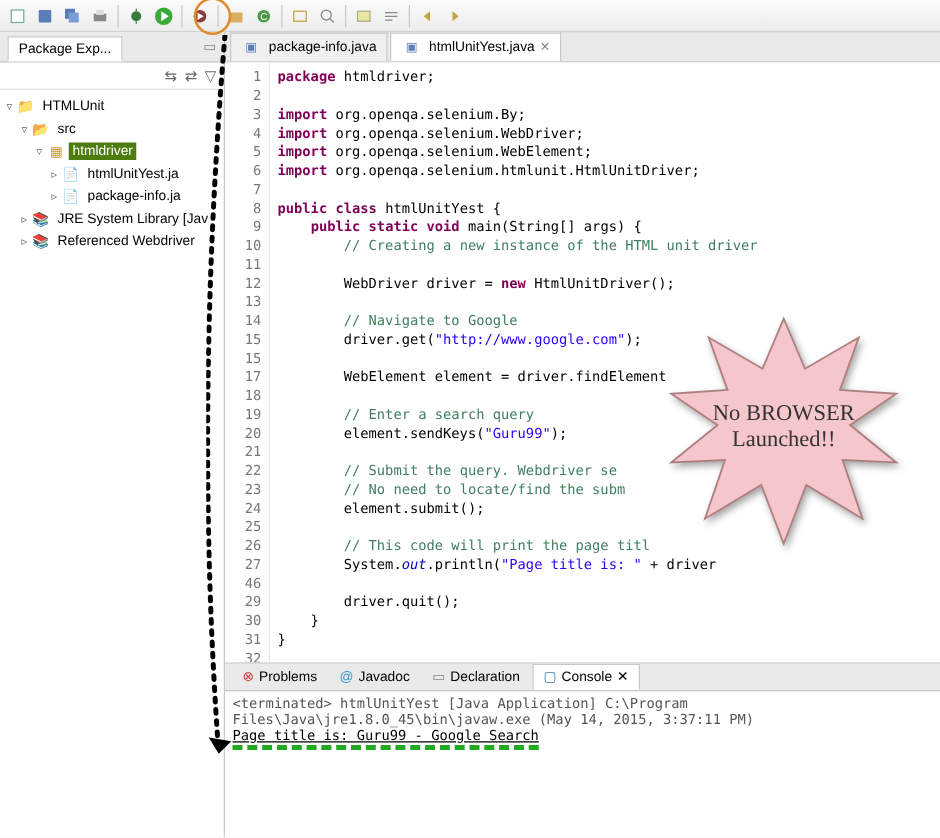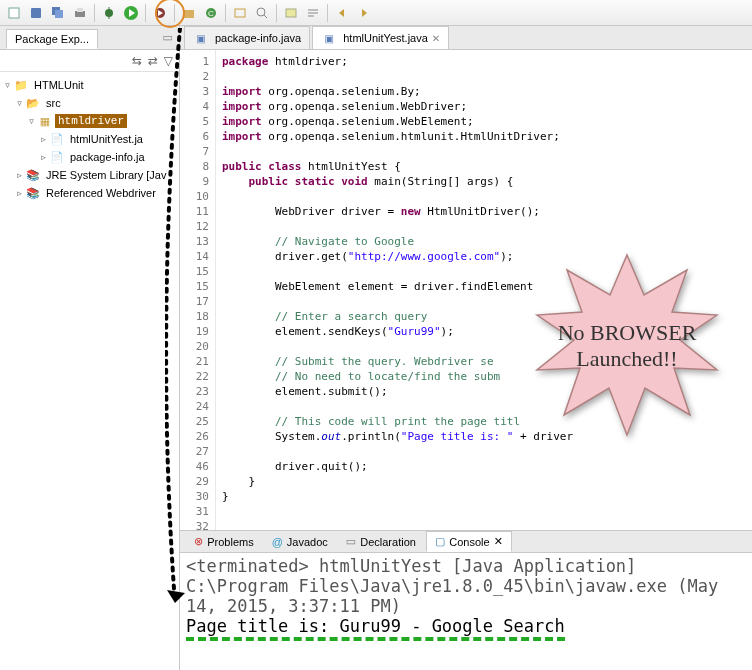--- a/index.html
+++ b/index.html
@@ -10,48 +10,48 @@
 .run-btn-circle{position:absolute; left:155px; top:-2px; width:30px; height:30px; border:2px solid #e08a2a; border-radius:50%; pointer-events:none; z-index:50;}
 .container{display:flex; height:calc(100% - 26px);}
 .sidebar{width:180px; background:#fff; border-right:1px solid #c8c8c8; display:flex; flex-direction:column;}
 .sb-tabs{height:24px; background:#eaeaea; border-bottom:1px solid #c8c8c8; display:flex; align-items:center; padding:0 6px; font-size:11px;}
 .sb-tabs .tab{background:#fff; border:1px solid #c8c8c8; border-bottom-color:#fff; padding:3px 8px; margin-top:2px;}
 .sb-tools{height:22px; display:flex; justify-content:flex-end; align-items:center; padding:0 6px; gap:6px; border-bottom:1px solid #e0e0e0;}
 .sb-tools span{color:#666; font-size:12px; cursor:pointer;}
 .tree{flex:1; padding:4px 2px; overflow:auto;}
 .tree-row{display:flex; align-items:center; padding:1px 0; white-space:nowrap;}
 .tree-row .label{padding:1px 3px;}
-.tree-row.selected .label{background:#a16207; color:#fff;font-family:Liberation Mono, monospace;}
+.tree-row.selected .label{background:#4d7c0f; color:#fff;}
 .tree-ind{display:inline-block;}
 .tw{width:11px; height:11px; display:inline-flex; align-items:center; justify-content:center; font-size:9px; color:#666;}
 .ico{width:16px; height:16px; display:inline-flex; align-items:center; justify-content:center; margin-right:2px; font-size:11px;}
 .main{flex:1; display:flex; flex-direction:column; min-width:0;}
 .editor-tabs{height:24px; background:#eaeaea; border-bottom:1px solid #c8c8c8; display:flex; align-items:flex-end; padding-left:4px;}
 .etab{background:#f0f0f0; border:1px solid #c8c8c8; border-bottom:none; padding:3px 8px; margin-right:2px; display:flex; align-items:center; gap:4px; font-size:11px; cursor:pointer;}
 .etab.active{background:#fff;}
 .etab .close{color:#888; font-size:10px;}
 .editor{flex:1; background:#fff; display:flex; overflow:hidden; min-height:0;}
 .gutter{width:36px; background:#fff; border-right:1px solid #e8e8e8; text-align:right; padding:4px 6px 4px 0; font-family:Consolas,monospace; font-size:11px; color:#787878; line-height:15px;}
 .code{flex:1; padding:4px 0 4px 6px; font-family:Consolas,monospace; font-size:11px; line-height:15px; white-space:pre; overflow:hidden;}
 .kw{color:#7f0055; font-weight:bold;}
 .cm{color:#3f7f5f;}
 .st{color:#2a00ff;}
 .fld{color:#0000c0; font-style:italic;}
 .bottom{height:140px; border-top:1px solid #c8c8c8; background:#fff; display:flex; flex-direction:column;}
 .btabs{height:22px; background:#eaeaea; border-bottom:1px solid #c8c8c8; display:flex; align-items:center; padding-left:6px; gap:2px;}
 .btab{padding:3px 8px; display:flex; align-items:center; gap:4px; font-size:11px; cursor:pointer;}
 .btab.active{background:#fff; border:1px solid #c8c8c8; border-bottom-color:#fff;}
-.bcontent{flex:1; padding:3px 6px; font-family:Consolas,monospace; font-size:17px; overflow:auto;}
+.bcontent{flex:1; padding:3px 6px; font-family:Consolas,monospace; font-size:11px; overflow:auto;}
 .term-line{color:#555;}
 .red-line{color:#cc0000;}
-.green-under{border-bottom:4px dashed #22aa22; display:inline-block; padding-bottom:1px;}
+.green-under{border-bottom:4px dashed #22aa22; display:inline-block; padding-bottom:1px;text-decoration:underline;}
 .arrow-dots{position:absolute; left:165px; top:28px; width:30px; height:590px; pointer-events:none; z-index:40;}
 .callout{position:absolute; right:30px; top:250px; width:190px; height:190px; z-index:60;}
 .callout svg{filter:drop-shadow(2px 3px 3px rgba(0,0,0,0.35));}
-.callout-text{position:absolute; top:70px; left:0; width:100%; text-align:center; font-family:'Bradley Hand','Comic Sans MS',cursive; font-size:22px; color:#333;}
+.callout-text{position:absolute; top:70px; left:0; width:100%; text-align:center; font-family:'Bradley Hand','Comic Sans MS',cursive; font-size:18px; color:#333;}
 svg{display:block;}
 </style>
 </head>
 <body>
 
 <div class="toolbar">
   <div class="tb-btn">
       <svg width="14" height="14">
         <rect x="2" y="2" width="10" height="10" fill="#fff" stroke="#7a9" stroke-width="1"></rect>
       </svg>
@@ -251,20 +251,21 @@
         </div>
       <div class="code" id="code"><span class="kw">package</span> htmldriver;
 
 <span class="kw">import</span> org.openqa.selenium.By;
 <span class="kw">import</span> org.openqa.selenium.WebDriver;
 <span class="kw">import</span> org.openqa.selenium.WebElement;
 <span class="kw">import</span> org.openqa.selenium.htmlunit.HtmlUnitDriver;
 
 <span class="kw">public class</span> htmlUnitYest {
     <span class="kw">public static void</span> main(String[] args) {
+        <span class="cm">// Creating a new instance of the HTML unit driver</span>
 
         WebDriver driver = <span class="kw">new</span> HtmlUnitDriver();
 
         <span class="cm">// Navigate to Google</span>
         driver.get(<span class="st">"http://www.google.com"</span>);
 
         WebElement element = driver.findElement
 
         <span class="cm">// Enter a search query</span>
         element.sendKeys(<span class="st">"Guru99"</span>);

